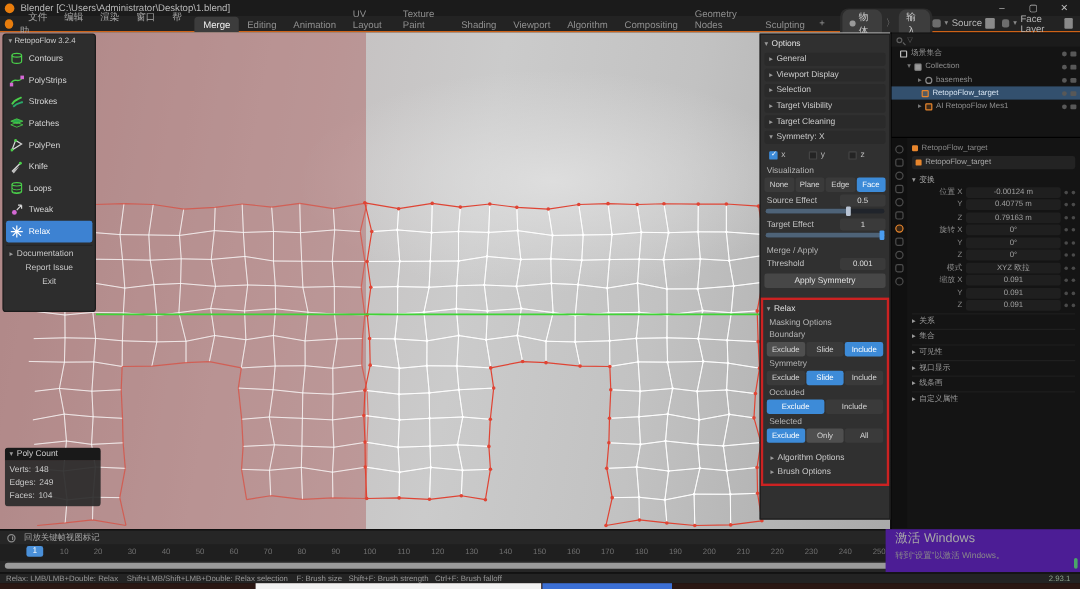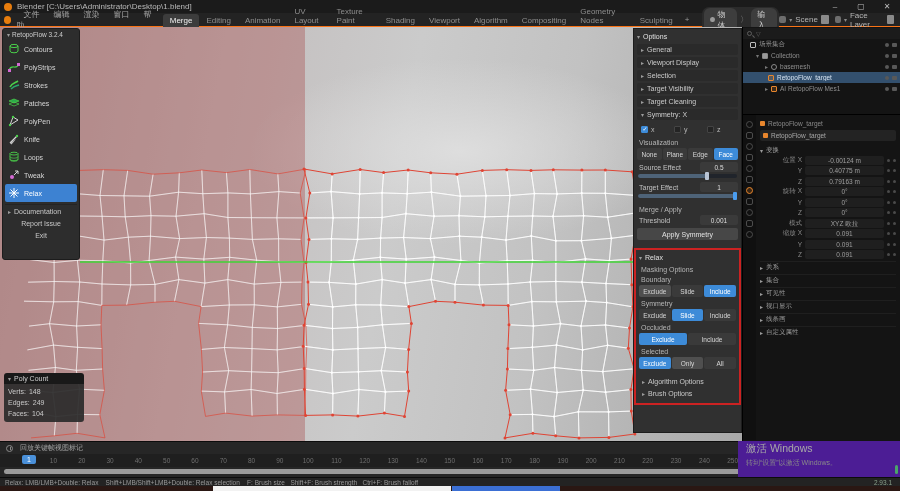--- a/index.html
+++ b/index.html
@@ -175,21 +175,21 @@
           <span class="person-dot"></span>
           <span>物体</span>
         </span>
       <span class="pill-chev">〉</span>
       <span class="pill-seg">输入</span>
     </span>
     <span id="scene-widgets">
       <span class="widget">
         <span class="w-icon"></span>
           <span class="w-caret">▾</span>
-        <span>Scene</span>
+        <span>Source</span>
           <span class="w-paper"></span>
       </span>
       <span class="widget">
         <span class="w-icon"></span>
           <span class="w-caret">▾</span>
         <span>Face Layer</span>
           <span class="w-paper"></span>
       </span>
     </span>
   </div>

